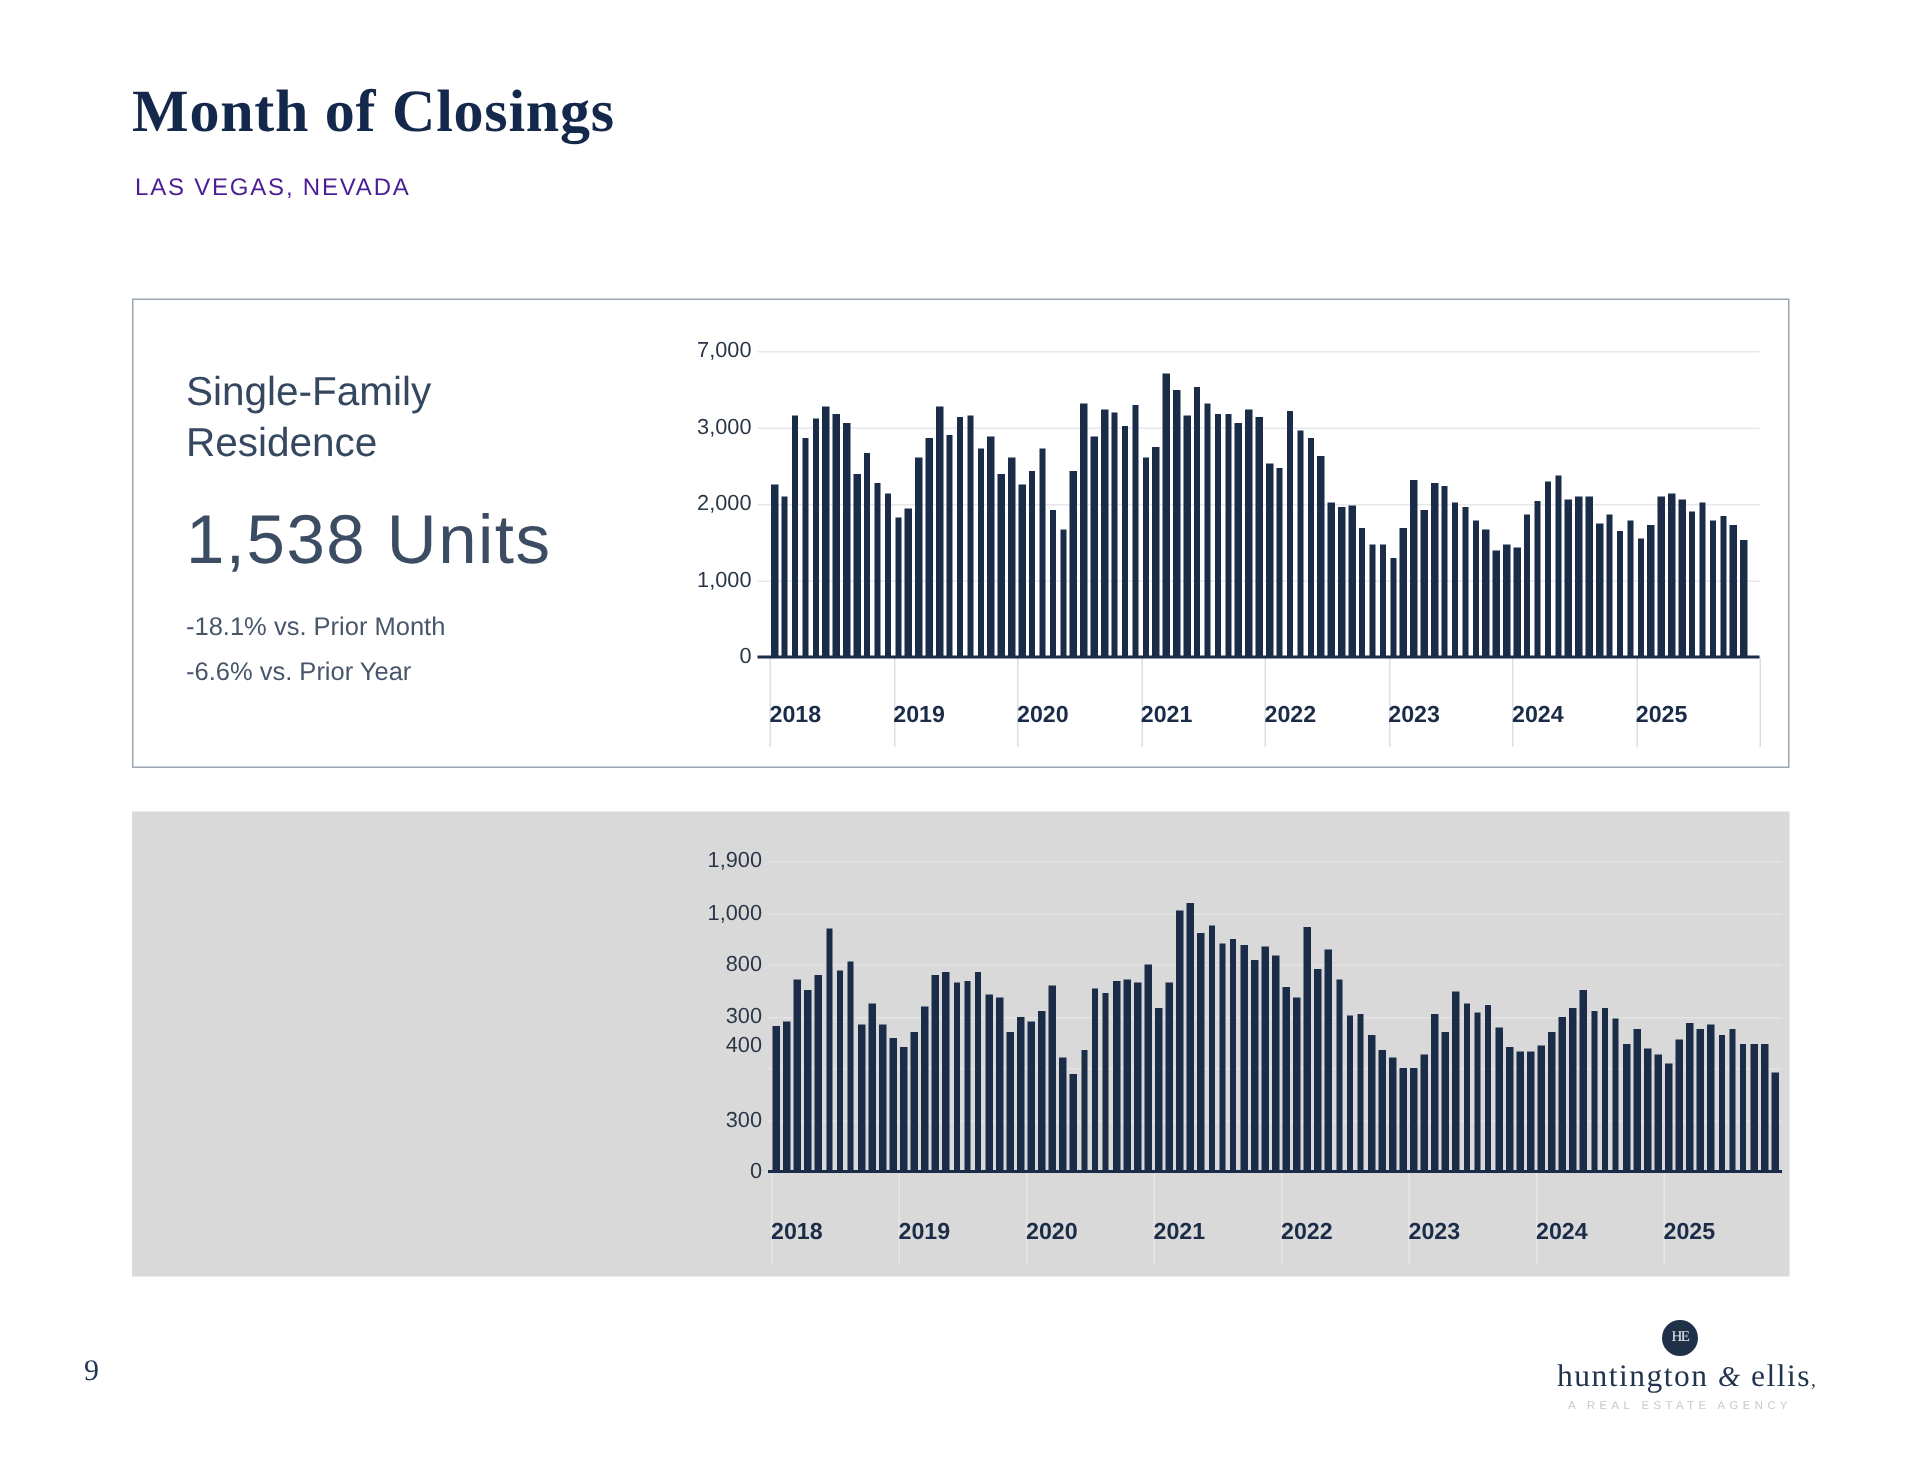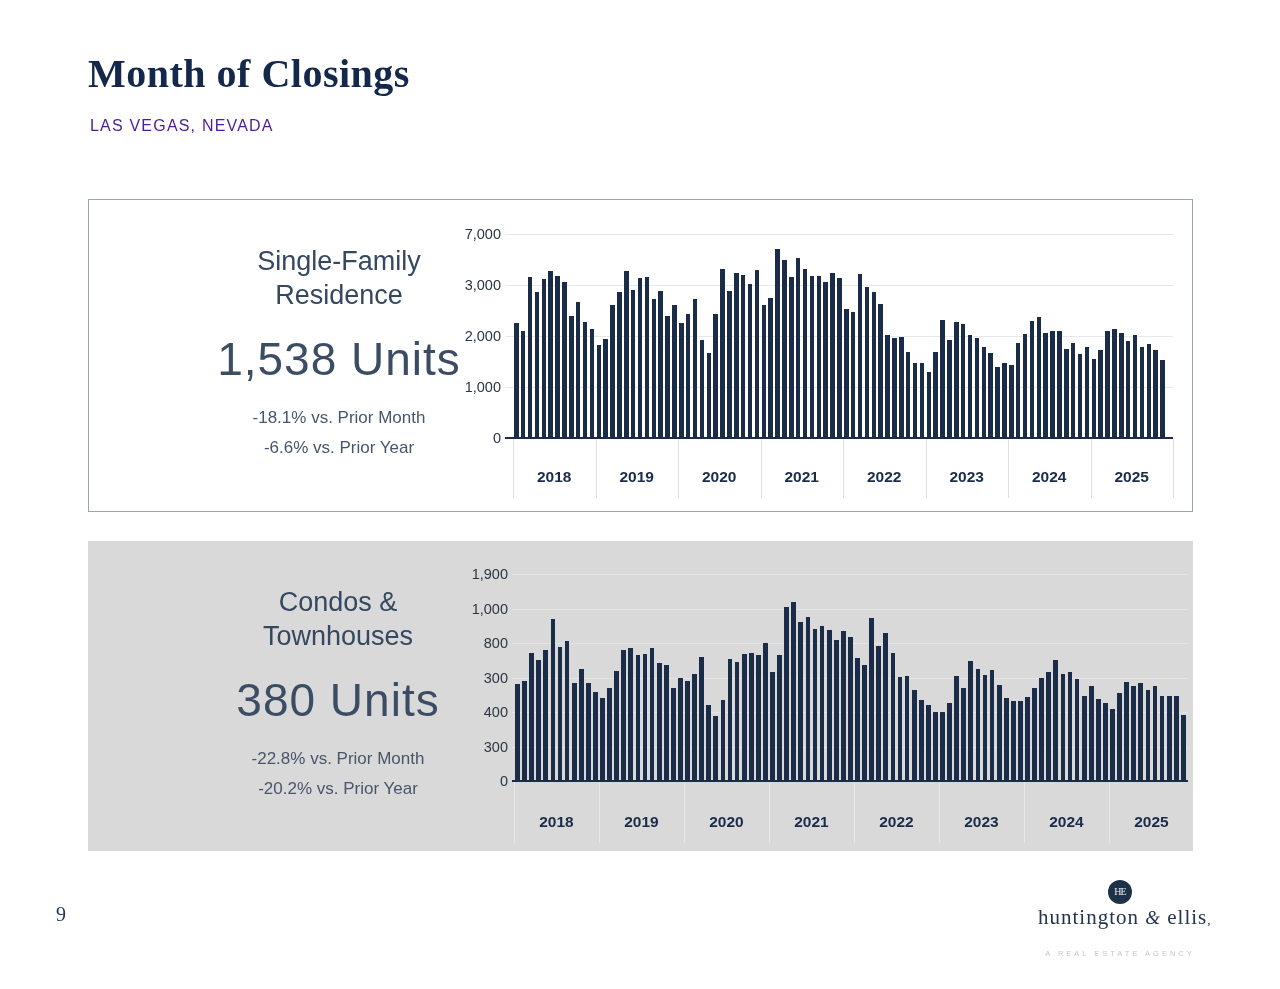--- a/index.html
+++ b/index.html
@@ -16,53 +16,53 @@
   }
   .page-subtitle{
     position:absolute;left:90px;top:117px;
     font-size:16px;color:#4c1d95;letter-spacing:1.2px;
   }
   
   .panel{position:absolute;left:88px;width:1105px;overflow:hidden;}
   .panel-sfr{top:199px;height:313px;background:#ffffff;border:1px solid #9aa5b0;box-sizing:border-box;}
   .panel-condo{top:541px;height:310px;background:#d9d9d9;}
   
-  .stats{position:absolute;left:35px;top:0;width:430px;text-align:center;}
+  .stats{position:absolute;left:35px;top:0;width:430px;}
   .stat-title{margin-top:44px;font-size:27px;line-height:34px;color:#35485f;font-weight:400;}
   .stat-units{margin-top:20px;font-size:46px;font-weight:300;color:#3c4d63;letter-spacing:1px;}
   .stat-mom{margin-top:22px;font-size:17px;color:#47566b;}
   .stat-yoy{margin-top:10px;font-size:17px;color:#47566b;}
   
   .chart{position:absolute;left:0;top:0;width:100%;height:100%;}
   .chart .gridline{position:absolute;height:1px;}
   .chart .axisline{position:absolute;height:2px;}
   .chart .bar{position:absolute;}
   .chart .ytick{position:absolute;text-align:right;font-size:14.5px;color:#2a3646;transform:translateY(-50%);}
   .chart .yearsep{position:absolute;width:1px;}
-  .chart .yearlabel{position:absolute;text-align:center;font-size:15.5px;font-weight:bold;color:#1b2c49;}
+  .chart .yearlabel{position:absolute;font-size:15.5px;font-weight:bold;color:#1b2c49;}
   
   .page-number{
     position:absolute;left:56px;top:903px;
     font-family:"Liberation Serif",serif;font-size:20px;color:#253757;
   }
   .logo{position:absolute;left:1038px;top:880px;width:164px;text-align:center;}
   .logo-badge{
     display:inline-block;width:24px;height:24px;border-radius:50%;
     background:#1f3148;color:#e8eaef;
     font-family:"Liberation Serif",serif;font-size:10px;line-height:24px;
     letter-spacing:-1px;text-align:center;
   }
   .logo-name{
     margin-top:1px;font-family:"Liberation Serif",serif;
     font-size:21px;color:#22344e;letter-spacing:1px;white-space:nowrap;
   }
   .logo-name .amp{font-style:italic;font-size:19px;}
   .logo-name .flourish{font-size:13px;}
   .logo-tagline{
-    margin-top:19px;font-size:7.5px;color:#c3c7cd;letter-spacing:3px;white-space:nowrap;
+    margin-top:2px;font-size:7.5px;color:#c3c7cd;letter-spacing:3px;white-space:nowrap;
   }
 </style>
 </head>
 <body>
 
 <div class="page">
 
   <h1 class="page-title">Month of Closings</h1>
   <div class="page-subtitle">LAS VEGAS, NEVADA</div>
 
@@ -196,35 +196,26 @@
         <div class="bar" style="left: 1050.62px; width: 4.6px; top: 146.71px; height: 91.29px; background: rgb(27, 44, 73);"></div>
         <div class="bar" style="left: 1057.5px; width: 4.6px; top: 143.65px; height: 94.35px; background: rgb(27, 44, 73);"></div>
         <div class="bar" style="left: 1064.38px; width: 4.6px; top: 150.076px; height: 87.924px; background: rgb(27, 44, 73);"></div>
         <div class="bar" style="left: 1071.25px; width: 4.6px; top: 159.562px; height: 78.438px; background: rgb(27, 44, 73);"></div>
         <div class="yearsep" style="left: 1084px; top: 238px; height: 60px; background: rgb(220, 223, 226);"></div>
         <div class="axisline" style="left: 416px; width: 668px; top: 237px; background: rgb(27, 44, 73);"></div>
       </div>
   </section>
 
   <section class="panel panel-condo">
-    <div class="stats">
-      <div class="stat-title">
-        <div>Condos &amp;</div>
-        <div>Townhouses</div>
-      </div>
-      <div class="stat-units">380 Units</div>
-      <div class="stat-mom">-22.8% vs. Prior Month</div>
-      <div class="stat-yoy">-20.2% vs. Prior Year</div>
-    </div>
     <div class="chart">
         <div class="ytick" style="left: 350px; width: 70px; top: 240px;">0</div>
         <div class="gridline" style="left: 424px; width: 676px; top: 205.5px; background: rgb(228, 228, 228);"></div>
         <div class="ytick" style="left: 350px; width: 70px; top: 205.5px;">300</div>
         <div class="gridline" style="left: 424px; width: 676px; top: 171px; background: rgb(228, 228, 228);"></div>
-        <div class="ytick" style="left: 350px; width: 70px; top: 171px;">400</div>
+        <div class="ytick" style="left: 350px; width: 70px; top: 156px;">400</div>
         <div class="gridline" style="left: 424px; width: 676px; top: 136.5px; background: rgb(228, 228, 228);"></div>
         <div class="ytick" style="left: 350px; width: 70px; top: 136.5px;">300</div>
         <div class="gridline" style="left: 424px; width: 676px; top: 102px; background: rgb(228, 228, 228);"></div>
         <div class="ytick" style="left: 350px; width: 70px; top: 102px;">800</div>
         <div class="gridline" style="left: 424px; width: 676px; top: 67.5px; background: rgb(228, 228, 228);"></div>
         <div class="ytick" style="left: 350px; width: 70px; top: 67.5px;">1,000</div>
         <div class="gridline" style="left: 424px; width: 676px; top: 33px; background: rgb(228, 228, 228);"></div>
         <div class="ytick" style="left: 350px; width: 70px; top: 33px;">1,900</div>
         <div class="yearsep" style="left: 426px; top: 240px; height: 62px; background: rgb(231, 231, 231);"></div>
         <div class="yearlabel" style="left: 426px; width: 85px; top: 272px;">2018</div>

